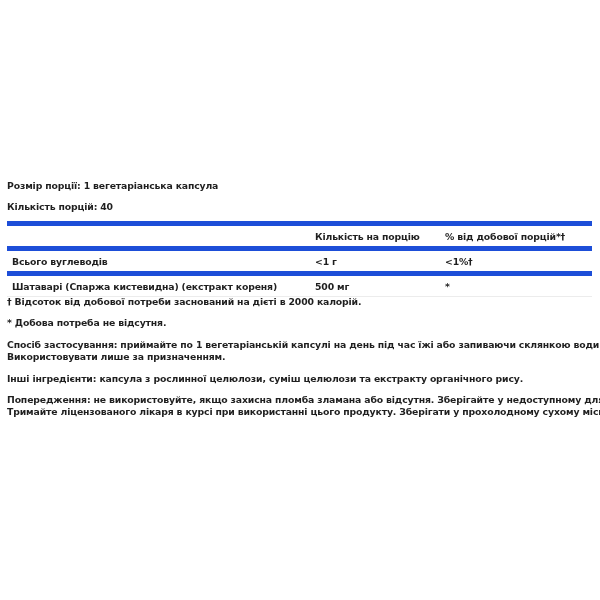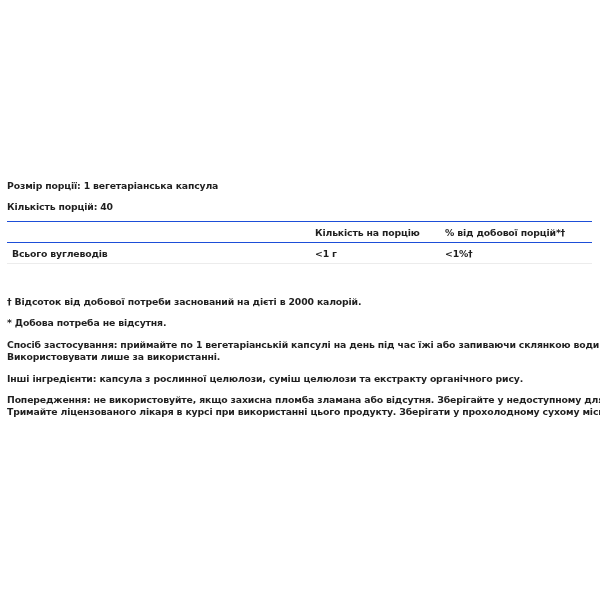--- a/index.html
+++ b/index.html
@@ -3,21 +3,21 @@
   <meta charset="utf-8">
   <style>
     html, body { margin: 0; padding: 0; background: #ffffff; }
     body {
       width: 600px; height: 600px; position: relative; overflow: hidden;
       font-family: "DejaVu Sans", sans-serif; color: #1f1f1f;
       font-size: 9.3px; font-weight: bold; letter-spacing: -0.15px;
     }
     .line { position: absolute; left: 7px; white-space: nowrap; }
     .table { position: absolute; left: 7px; top: 221px; width: 585px; }
-    .row { position: relative; height: 20px; border-top: 1px solid #1d4ed8; }
+    .row { position: relative; height: 20px; border-top: 5px solid #1d4ed8; }
     .row:last-child { border-bottom: 1px solid #ececec; }
     .cell { position: absolute; top: 5px; white-space: nowrap; }
     .c1 { left: 5px; text-align: center; }
     .c2 { left: 308px; }
     .c3 { left: 438px; }
   </style>
 </head>
 <body>
 
 <div class="line" style="top:180px;">Розмір порції: 1 вегетаріанська капсула</div>
@@ -27,24 +27,29 @@
   <div class="row">
     <span class="cell c1"></span>
     <span class="cell c2">Кількість на порцію</span>
     <span class="cell c3">% від добової порцій*†</span>
   </div>
   <div class="row">
     <span class="cell c1">Всього вуглеводів</span>
     <span class="cell c2">&lt;1 г</span>
     <span class="cell c3">&lt;1%†</span>
   </div>
+  <div class="row">
+    <span class="cell c1">Шатаварі (Спаржа кистевидна) (екстракт кореня)</span>
+    <span class="cell c2">500 мг</span>
+    <span class="cell c3">*</span>
+  </div>
 </div>
 
 <div class="line" style="top:296px;text-align:right;">† Відсоток від добової потреби заснований на дієті в 2000 калорій.</div>
 <div class="line" style="top:317px;">* Добова потреба не відсутня.</div>
 
 <div class="line" style="top:339px;">Спосіб застосування: приймайте по 1 вегетаріанській капсулі на день під час їжі або запиваючи склянкою води.</div>
-<div class="line" style="top:351px;">Використовувати лише за використанні.</div>
+<div class="line" style="top:351px;">Використовувати лише за призначенням.</div>
 
 <div class="line" style="top:373px;">Інші інгредієнти: капсула з рослинної целюлози, суміш целюлози та екстракту органічного рису.</div>
 
 <div class="line" style="top:394px;">Попередження: не використовуйте, якщо захисна пломба зламана або відсутня. Зберігайте у недоступному для дітей місці.</div>
 <div class="line" style="top:406px;">Тримайте ліцензованого лікаря в курсі при використанні цього продукту. Зберігати у прохолодному сухому місці.</div>
 
 </body></html>

